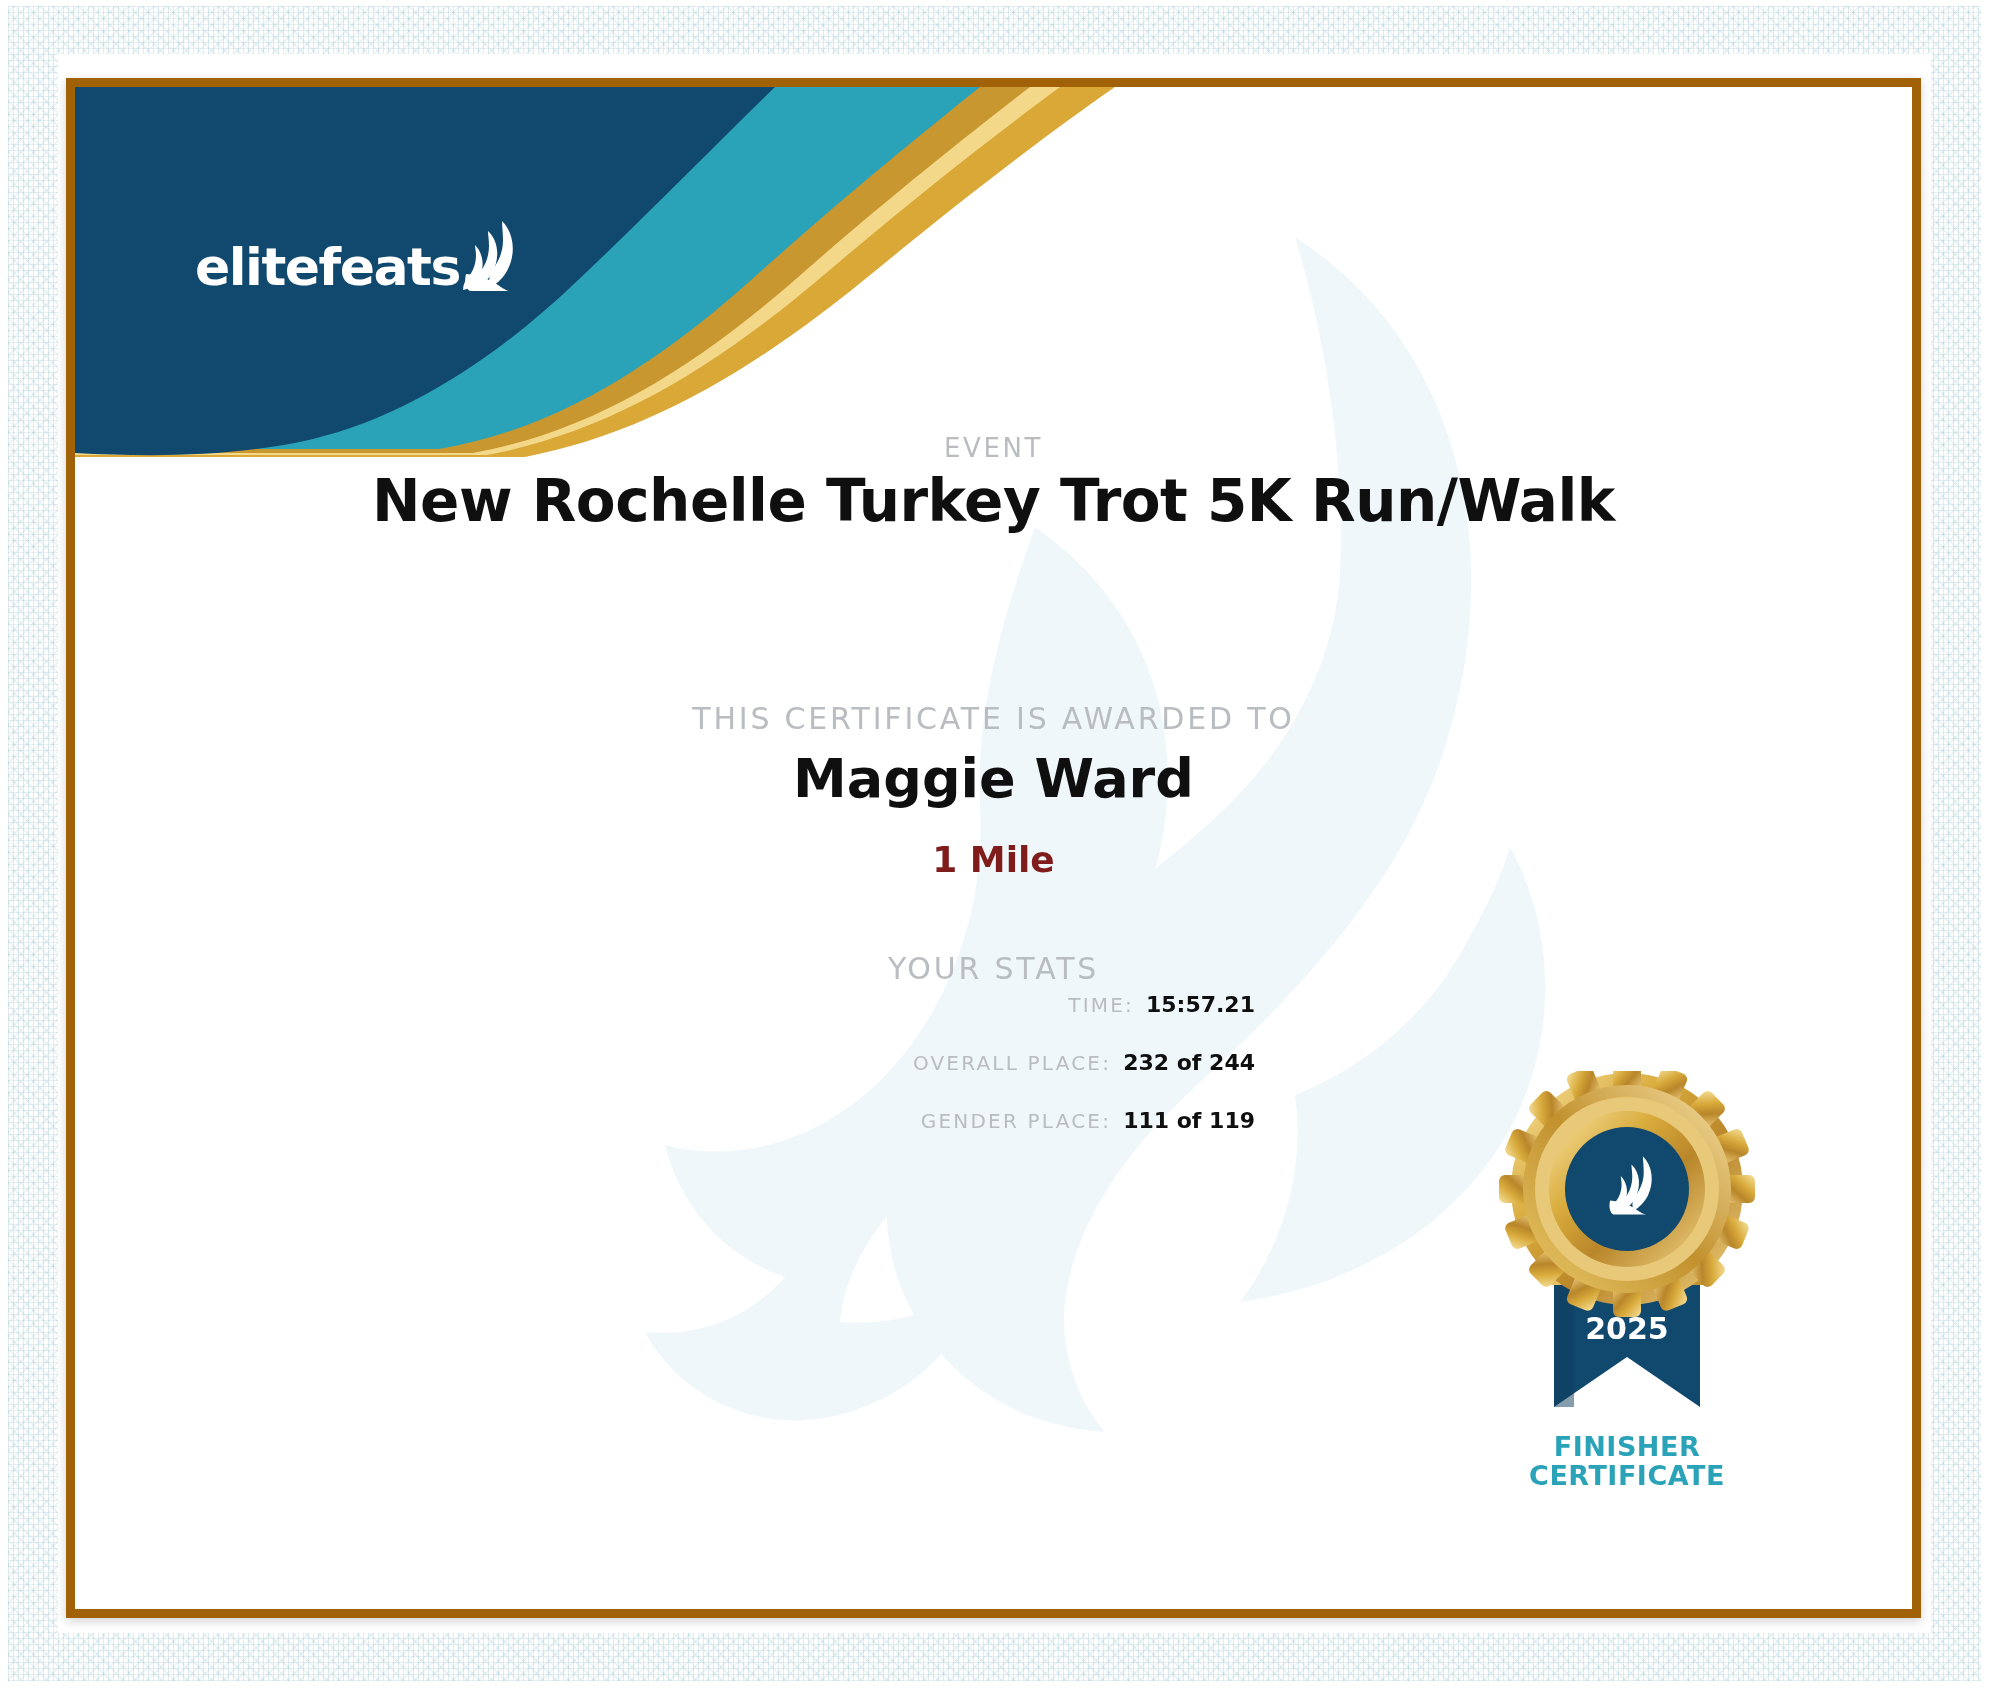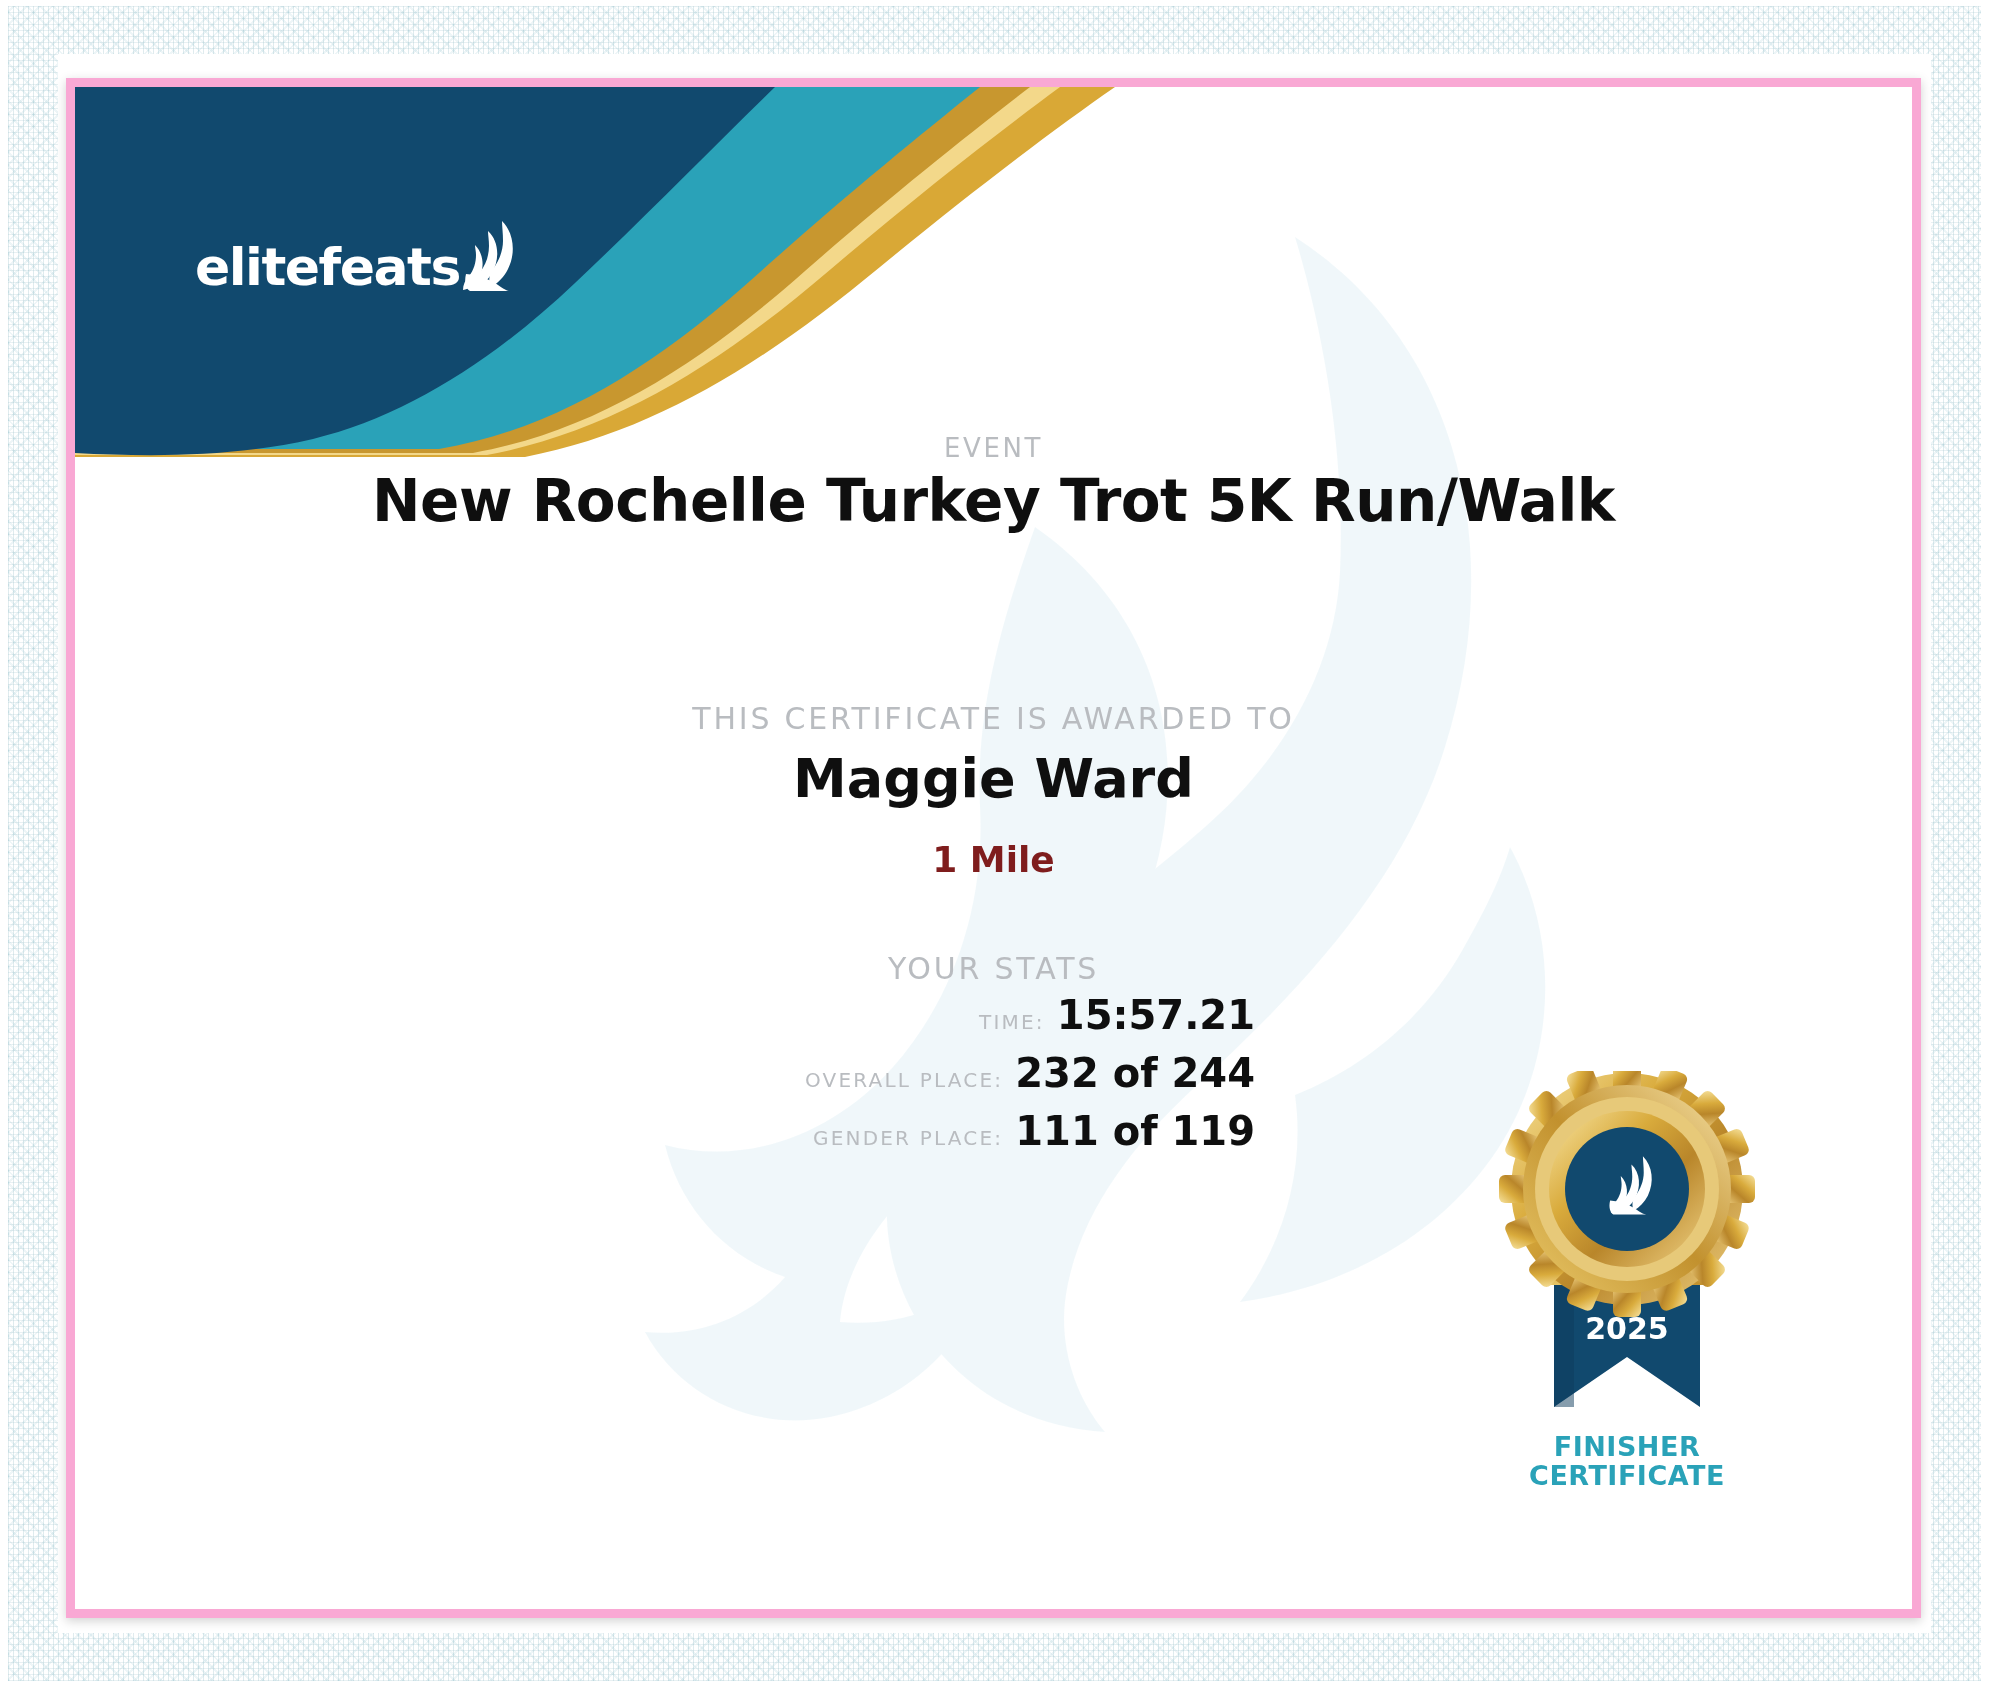--- a/index.html
+++ b/index.html
@@ -52,21 +52,21 @@
   }
 
   
   .card {
     position: absolute;
     left: 66px;
     top: 78px;
     width: 1855px;
     height: 1540px;
     box-sizing: border-box;
-    border: 9px solid #f9a8d4;
+    border: 9px solid #a16207;
     background: #ffffff;
     overflow: hidden;
     box-shadow: 0 3px 10px rgba(0,0,0,0.18);
   }
 
   
   .watermark {
     position: absolute;
     left: 530px;
     top: 140px;
@@ -156,21 +156,21 @@
   .stat-key {
     color: #b9bcc0;
     font-family: "DejaVu Sans", sans-serif;
     font-size: 20px;
     letter-spacing: 2.2px;
     white-space: nowrap;
   }
   .stat-val {
     color: #0f0f0f;
     font-family: "DejaVu Sans", sans-serif;
-    font-size: 40px;
+    font-size: 22px;
     font-weight: 700;
     margin-left: 12px;
     white-space: nowrap;
   }
 
   
   .seal {
     position: absolute;
     right: 120px;
     bottom: 118px;

